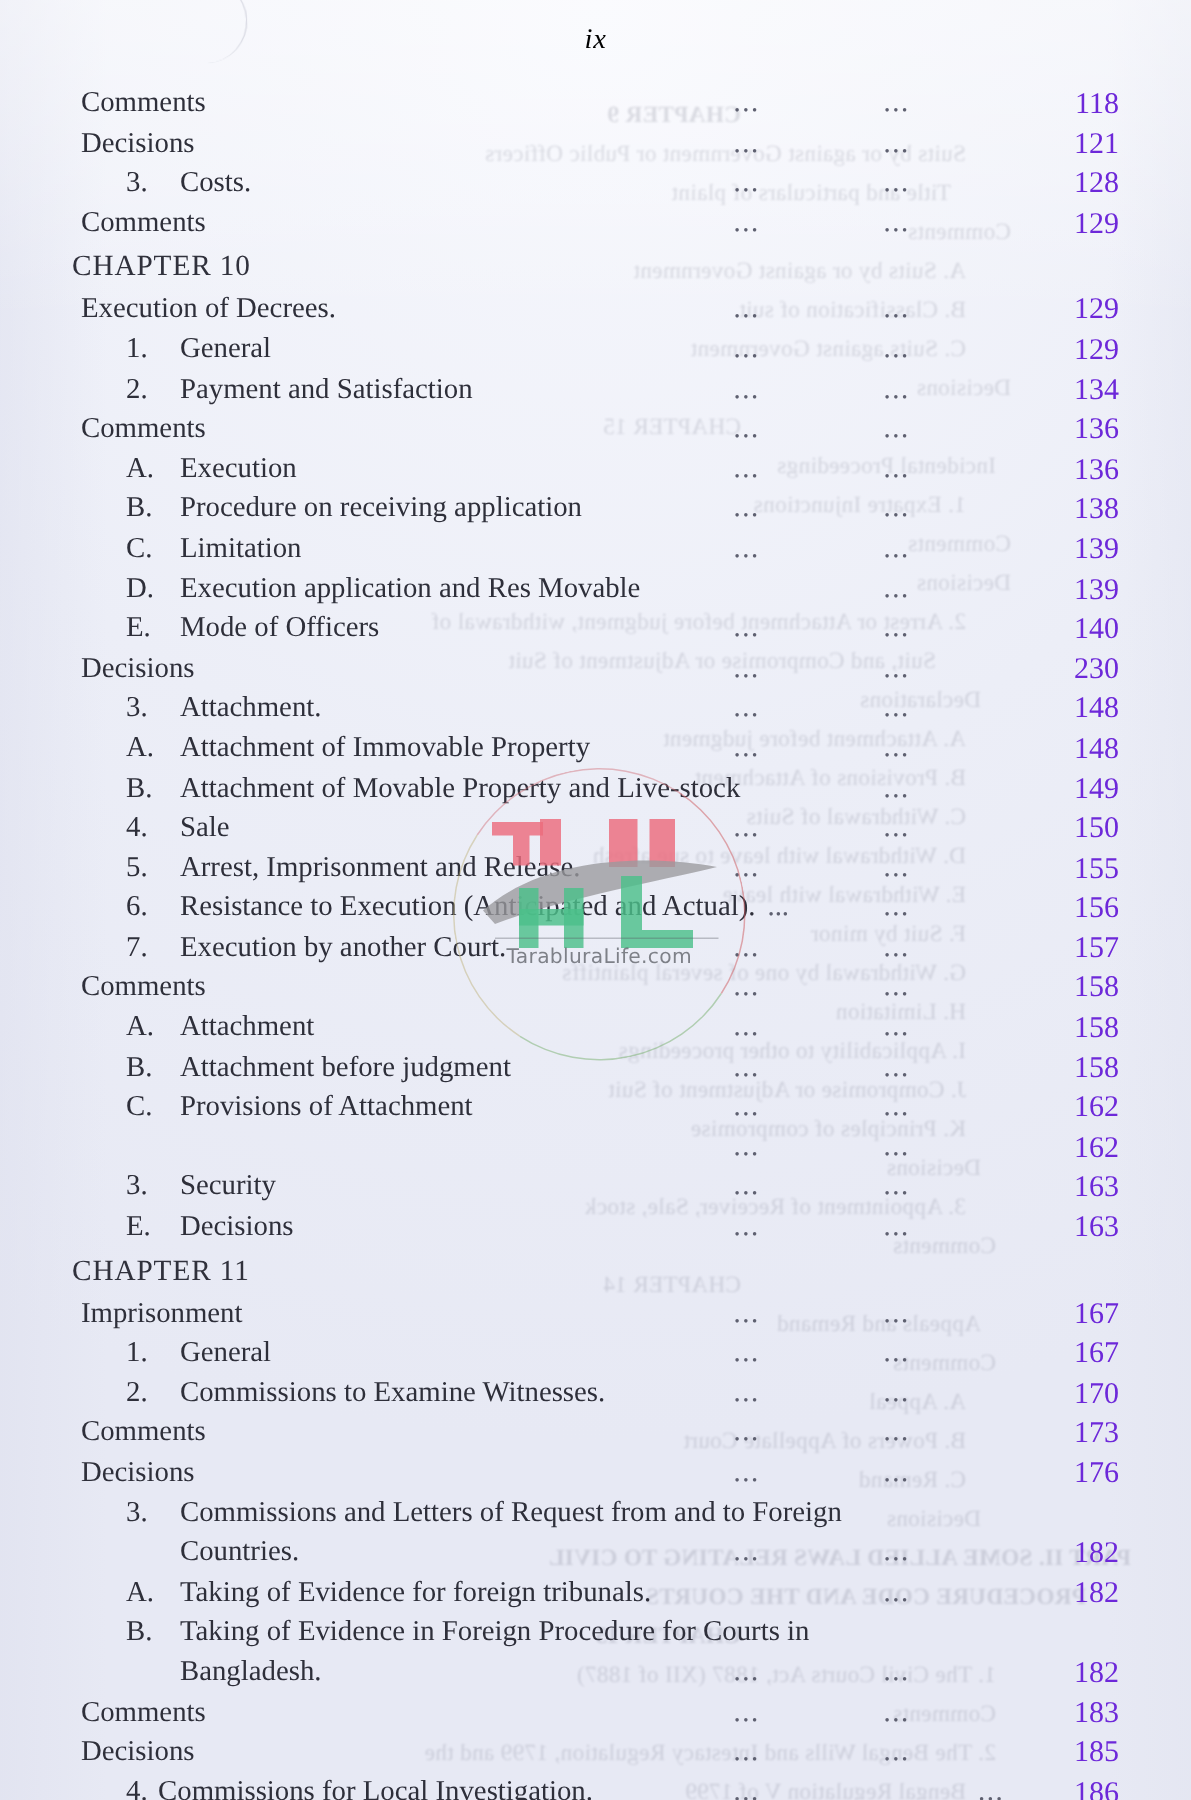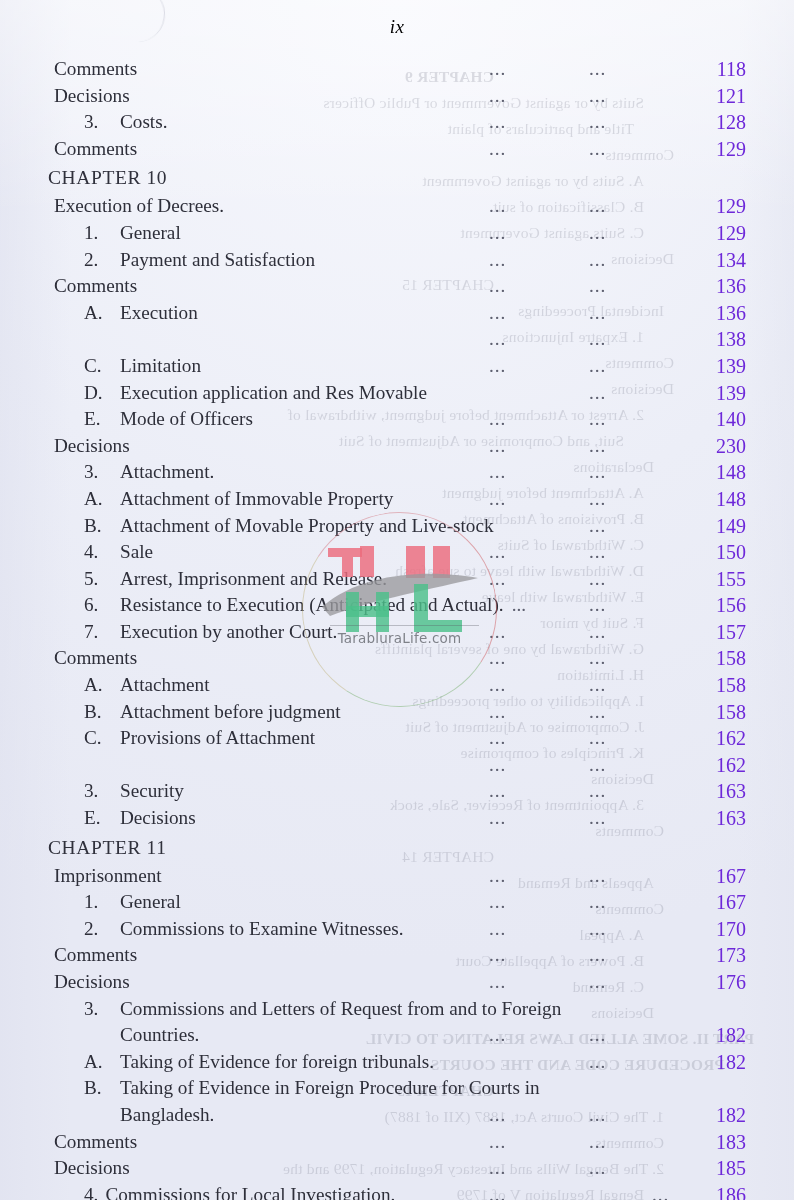--- a/index.html
+++ b/index.html
@@ -305,20 +305,21 @@
         <span class="dots2">...</span>
         <span class="pageno">136</span>
       </div>
       <div class="row lvl1">
         <span class="label"><span class="marker">A.</span><span>Execution</span></span>
         <span class="dots1">...</span>
         <span class="dots2">...</span>
         <span class="pageno">136</span>
       </div>
       <div class="row lvl1">
+        <span class="label"><span class="marker">B.</span><span>Procedure on receiving application</span></span>
         <span class="dots1">...</span>
         <span class="dots2">...</span>
         <span class="pageno">138</span>
       </div>
       <div class="row lvl1">
         <span class="label"><span class="marker">C.</span><span>Limitation</span></span>
         <span class="dots1">...</span>
         <span class="dots2">...</span>
         <span class="pageno">139</span>
       </div>

